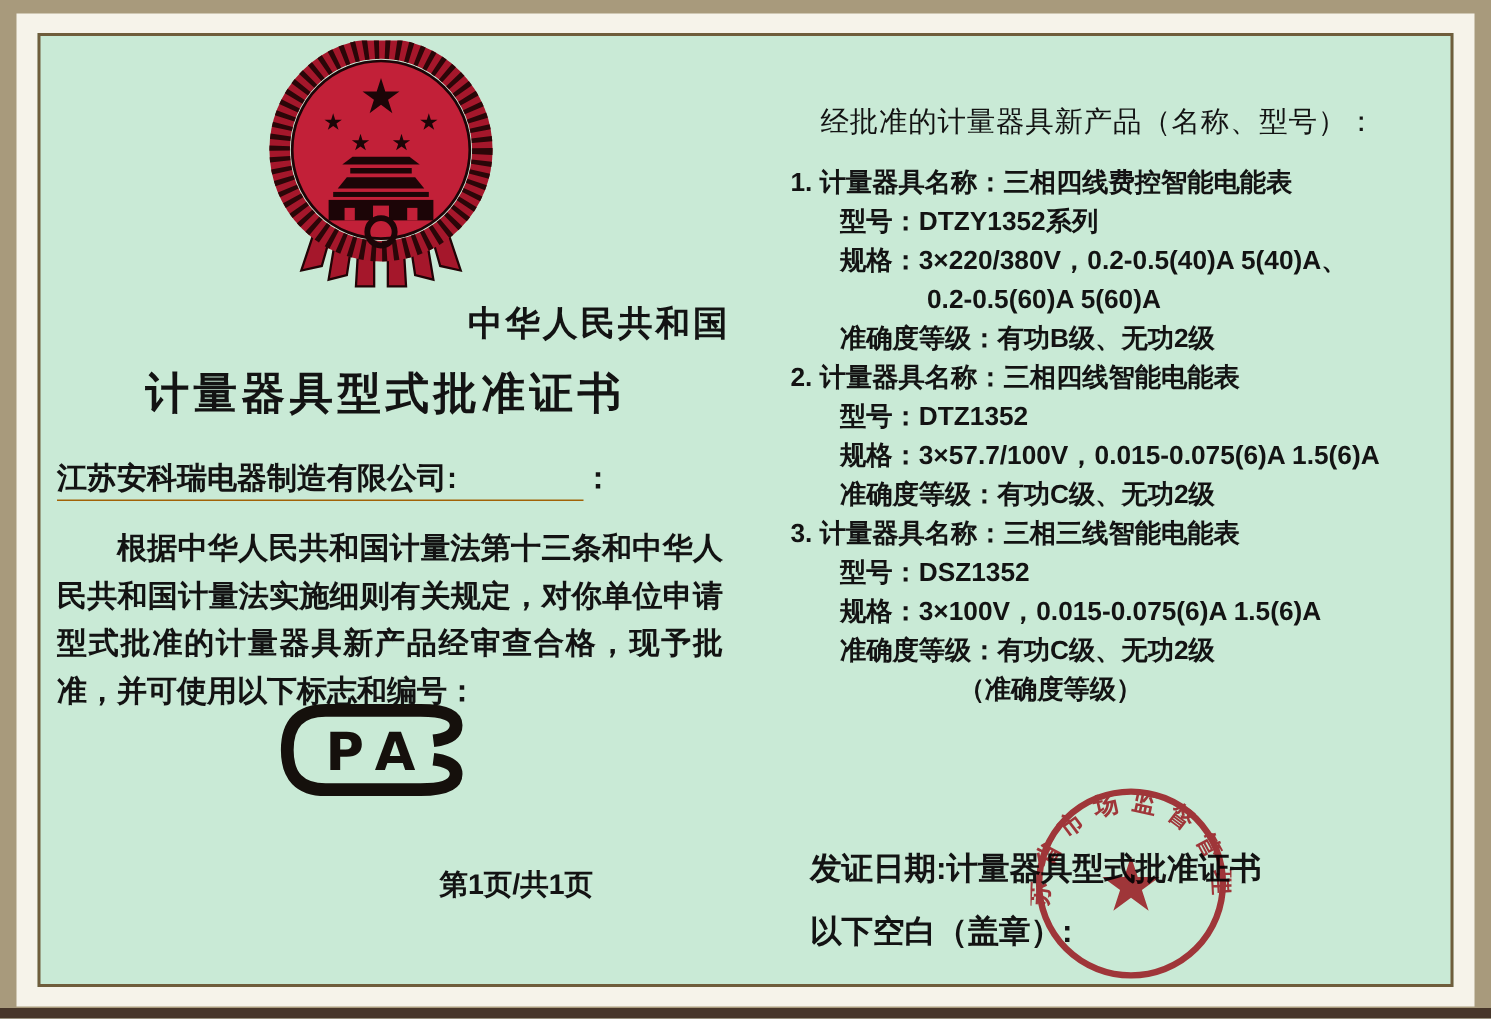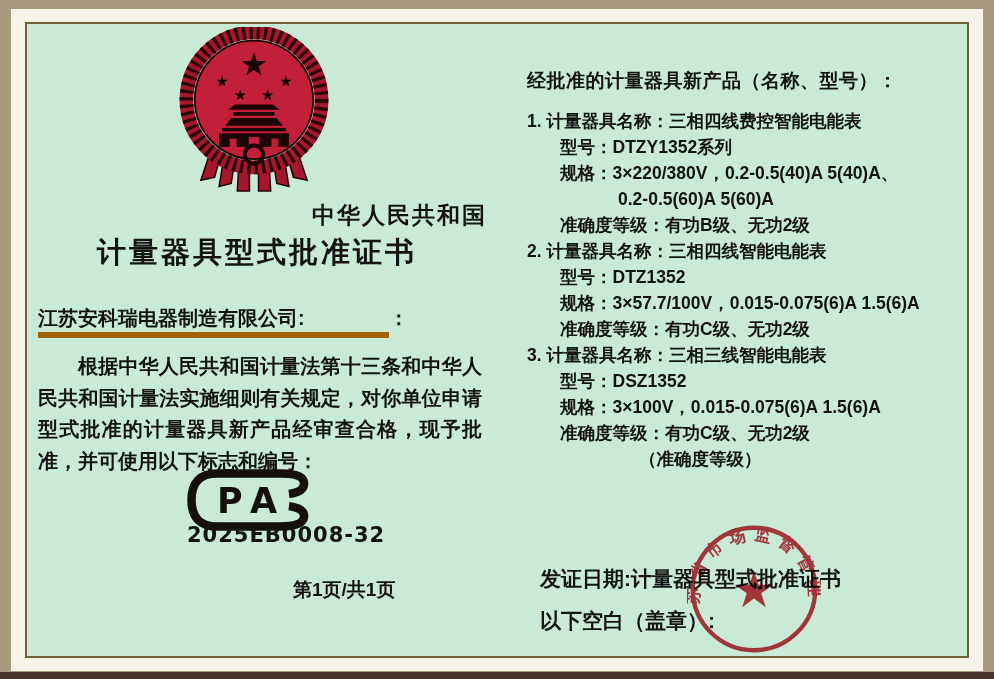--- a/index.html
+++ b/index.html
@@ -24,43 +24,43 @@
     color:#131313;
   }
   .abs { position:absolute; }
 
   
   .country {
     left:0; top:176px; width:460px; text-align:right;
     font-size:23px; font-weight:700; letter-spacing:2px;
   }
   .cert-title {
-    left:0; top:209px; width:460px; text-align:center;
+    left:0; top:219px; width:460px; text-align:center;
     font-size:29px; font-weight:700; letter-spacing:3px;
   }
   .company-line {
     left:11px; top:281px; font-size:20px; font-weight:700; white-space:nowrap;
   }
-  .company-line .u { border-bottom:6px solid #a16207; padding-bottom:3px; }
+  .company-line .u { border-bottom:1px solid #a16207; padding-bottom:3px; }
   .company-line .blank { display:inline-block; width:84px; }
   .body-par {
     left:11px; top:327px; width:444px;
     font-size:20px; font-weight:700; line-height:31.5px;
     text-align:justify; text-indent:2em;
   }
   .cpa-wrap { left:156px; top:441px; }
   .cpa-num {
     left:160px; top:499px; font-size:21px; font-weight:700;
     font-family:"DejaVu Sans", sans-serif; letter-spacing:1px;
   }
   .page-info { left:266px; top:533px; font-size:19px; font-weight:700;margin-top:20px; }
 
   
   .rcol { left:500px; top:44px; width:435px; }
-  .r-header { font-size:19px; font-weight:700; margin-bottom:14px; letter-spacing:0.5px; }
+  .r-header { font-size:19px; font-weight:400; margin-left:20px; margin-bottom:14px; letter-spacing:0.5px; }
   .pline { font-size:17.5px; font-weight:600; line-height:26px; white-space:nowrap; }
   .ind-model { padding-left:33px; }
   .ind-note  { padding-left:98px; }
   .ind-cont  { padding-left:91px; }
   .ind-end   { padding-left:112px; }
 
   
   .date-line { left:513px; top:541px; font-size:21px; font-weight:700; white-space:nowrap; }
   .auth-line { left:513px; top:583px; font-size:21px; font-weight:700; white-space:nowrap; }
   .seal { left:660px; top:498px; width:134px; height:134px; opacity:0.9; mix-blend-mode:multiply; }
@@ -120,21 +120,20 @@
     <div class="abs company-line">
       <span class="u"><span>江苏安科瑞电器制造有限公司:</span><span class="blank"></span></span><span>：</span>
     </div>
 
     <div class="abs body-par">根据中华人民共和国计量法第十三条和中华人民共和国计量法实施细则有关规定，对你单位申请型式批准的计量器具新产品经审查合格，现予批准，并可使用以下标志和编号：</div>
 
     <svg class="abs cpa-wrap" width="140" height="70" viewBox="0 0 148 74">
       <path d="M 112 30.5 Q 128 28.5 128 19.5 Q 128 9 103 9 L 36 9 Q 9 9 9 37 Q 9 65 36 65 L 103 65 Q 128 65 128 54 Q 128 45.5 112 43.5" fill="none" stroke="#15100c" stroke-width="9"></path>
       <text x="36" y="51" font-size="37" font-weight="bold" letter-spacing="11" fill="#15100c" font-family="&quot;DejaVu Sans&quot;, sans-serif">PA</text>
     </svg>
-    <div class="abs cpa-num">2025EB0008-32</div>
 
     <div class="abs page-info">第1页/共1页</div>
 
     <div class="abs rcol">
       <div class="r-header">经批准的计量器具新产品（名称、型号）：</div>
 
       <div class="pline">1. 计量器具名称：三相四线费控智能电能表</div>
       <div class="pline ind-model">型号：DTZY1352系列</div>
       <div class="pline ind-model">规格：3×220/380V，0.2-0.5(40)A 5(40)A、</div>
       <div class="pline ind-cont">0.2-0.5(60)A 5(60)A</div>

